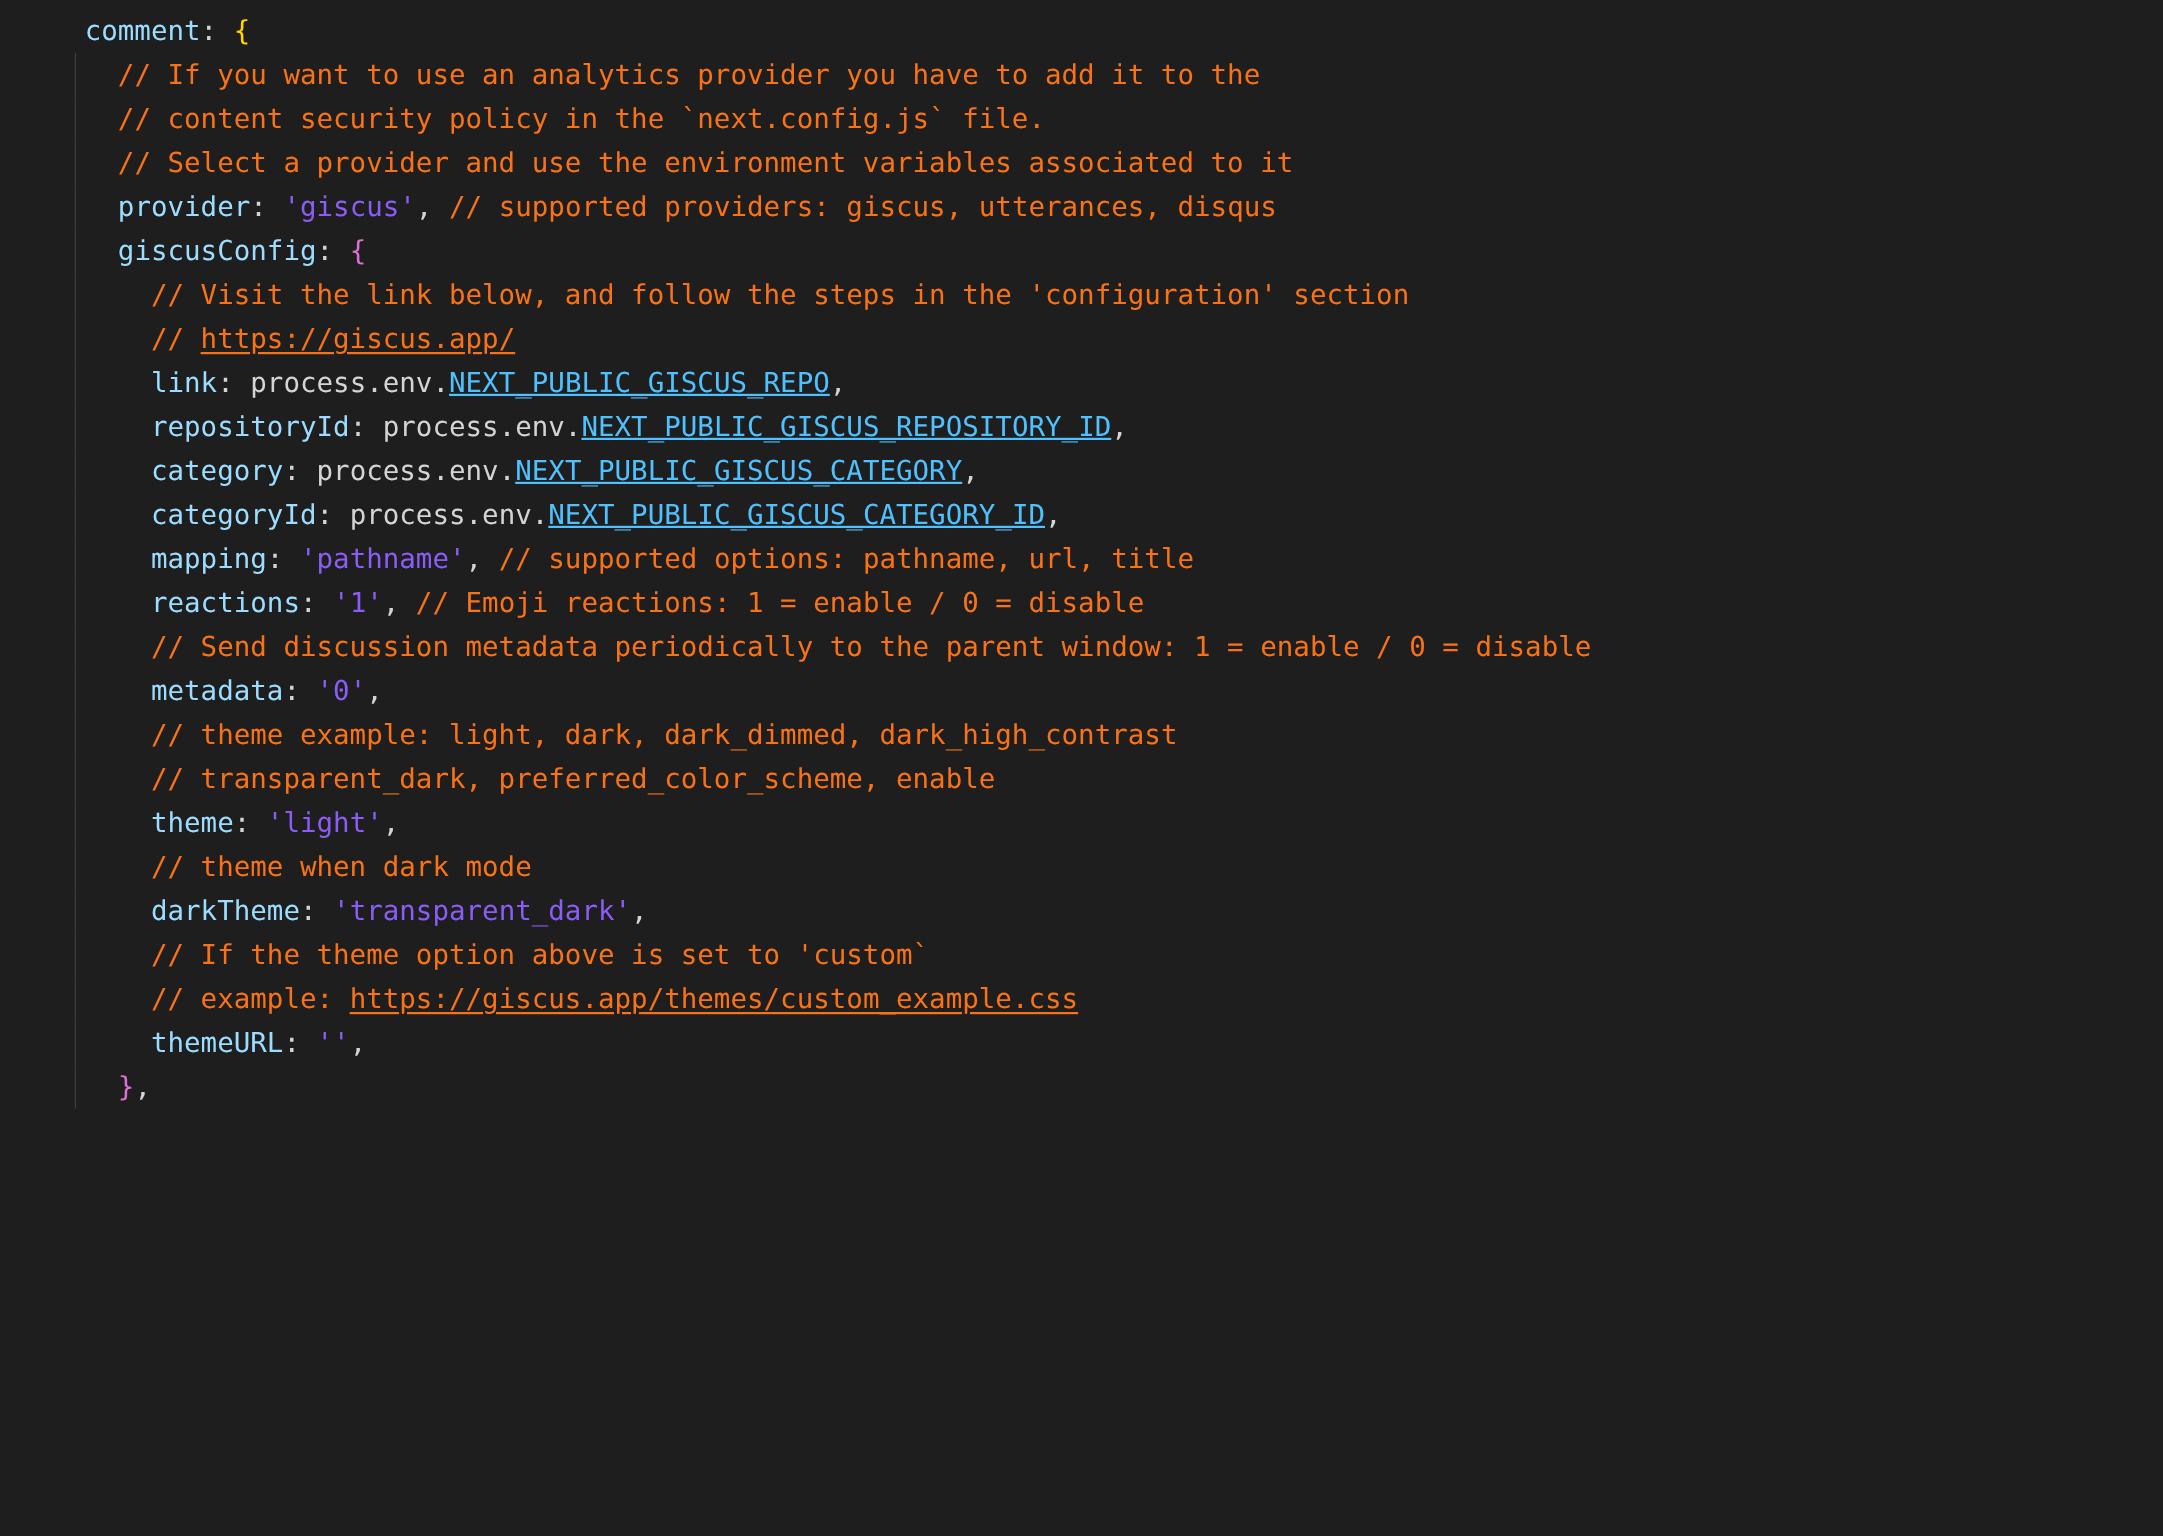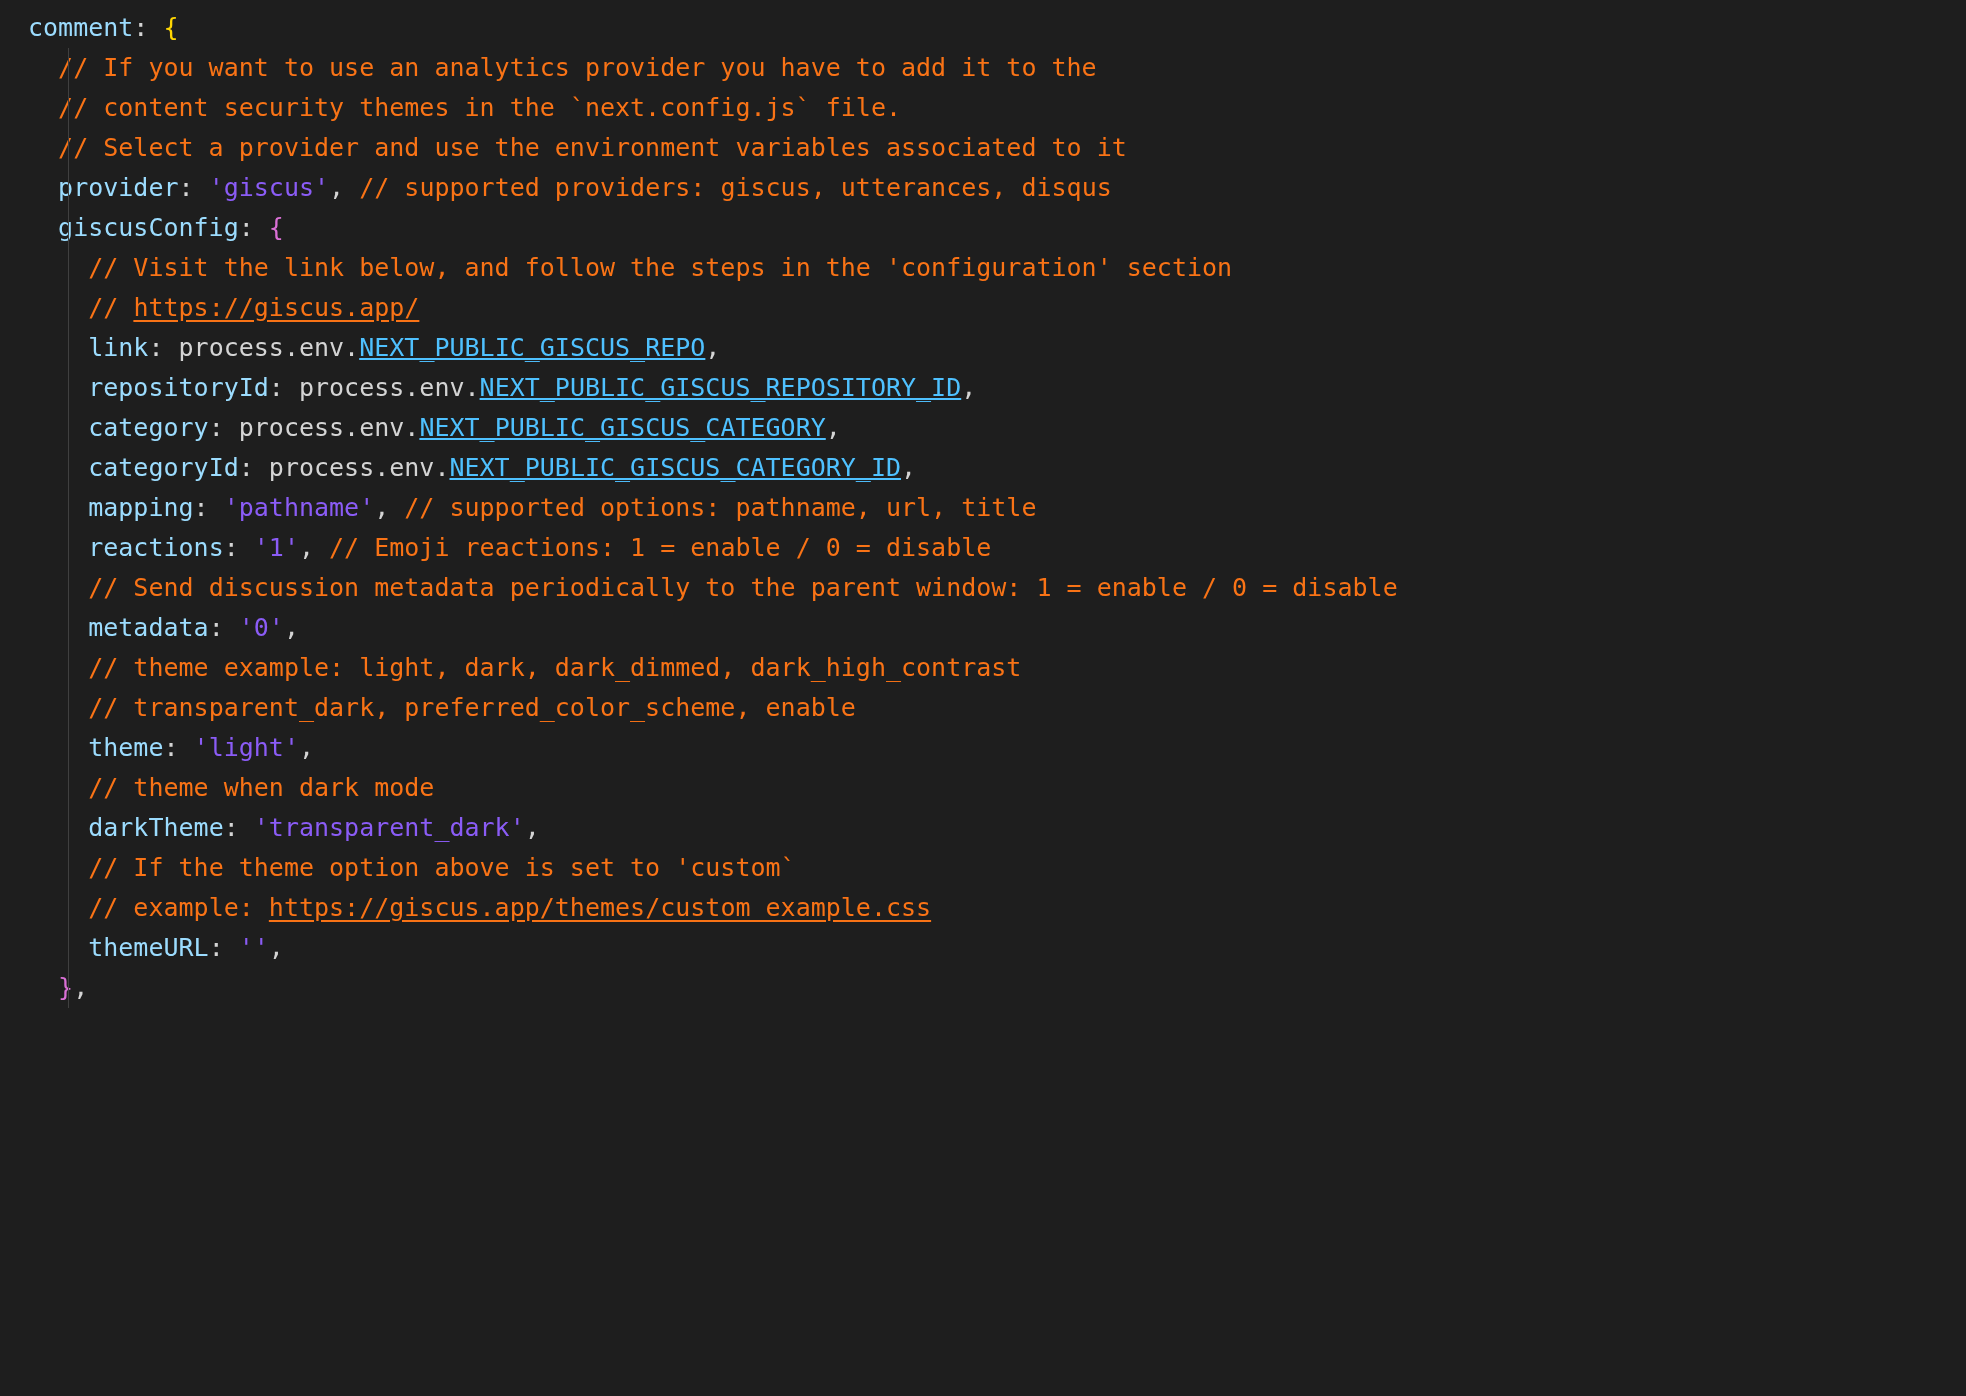--- a/index.html
+++ b/index.html
@@ -11,21 +11,21 @@
     font-size: 25px;
     line-height: 1.6;
     overflow: hidden;
   }
   .editor {
     padding: 8px 0 8px 0;
     position: relative;
   }
   .line {
     white-space: pre;
-    padding-left: 28px;
+    padding-left: 77px;
     position: relative;
   }
   .indent-guide {
     position: absolute;
     top: 0;
     bottom: 0;
     width: 1px;
     background: #404040;
   }
   .ig1 { left: 68px; }
@@ -43,21 +43,21 @@
   .code-row { display: block; }
 </style>
 </head>
 <body>
 
 <div class="editor">
 
   <div class="line code-row"><span class="tk-key">comment</span><span class="tk-punc">: </span><span class="tk-brace">{</span></div>
 
   <div class="line"><span class="indent-guide ig1"></span>  <span class="tk-comment">// If you want to use an analytics provider you have to add it to the</span></div>
-  <div class="line"><span class="indent-guide ig1"></span>  <span class="tk-comment">// content security themes in the `next.config.js` file.</span></div>
+  <div class="line"><span class="indent-guide ig1"></span>  <span class="tk-comment">// content security policy in the `next.config.js` file.</span></div>
   <div class="line"><span class="indent-guide ig1"></span>  <span class="tk-comment">// Select a provider and use the environment variables associated to it</span></div>
 
   <div class="line"><span class="indent-guide ig1"></span>  <span class="tk-key">provider</span><span class="tk-punc">: </span><span class="tk-string">'giscus'</span><span class="tk-punc">, </span><span class="tk-comment">// supported providers: giscus, utterances, disqus</span></div>
 
   <div class="line"><span class="indent-guide ig1"></span>  <span class="tk-key">giscusConfig</span><span class="tk-punc">: </span><span class="tk-brace2">{</span></div>
 
   <div class="line"><span class="indent-guide ig1"></span>    <span class="tk-comment">// Visit the link below, and follow the steps in the 'configuration' section</span></div>
   <div class="line"><span class="indent-guide ig1"></span>    <span class="tk-comment">// </span><span class="tk-comment tk-link">https://giscus.app/</span></div>
 
   <div class="line"><span class="indent-guide ig1"></span>    <span class="tk-key">link</span><span class="tk-punc">: </span><span class="tk-punc">process.env.</span><span class="tk-var">NEXT_PUBLIC_GISCUS_REPO</span><span class="tk-punc">,</span></div>

